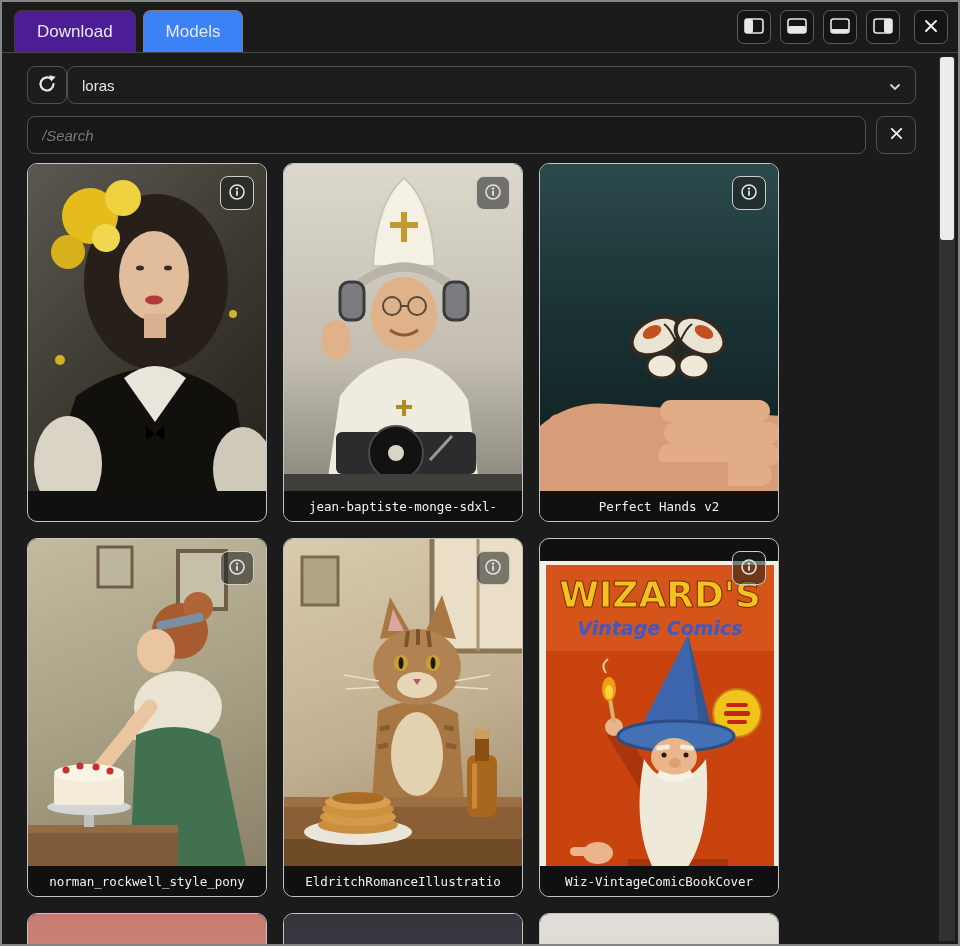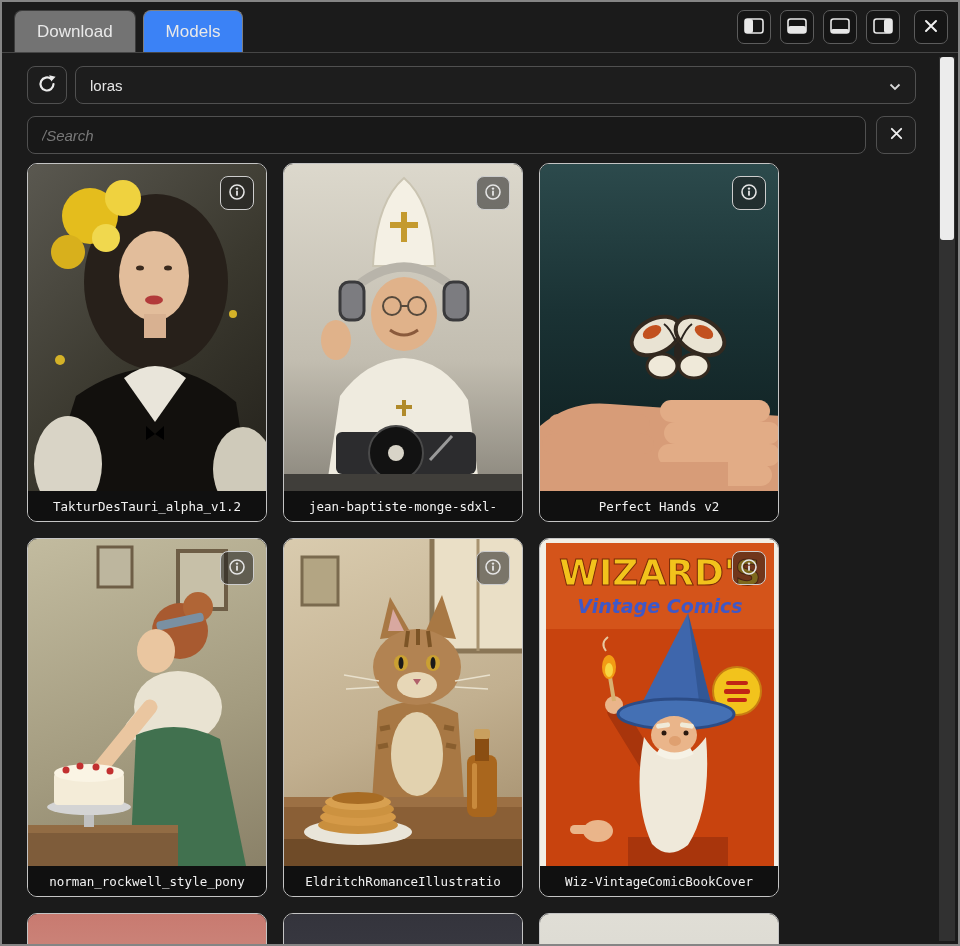--- a/index.html
+++ b/index.html
@@ -5,33 +5,33 @@
   html,body { margin:0; padding:0; background:#1b1b1b; }
   .window {
     position:relative; width:956px; height:942px;
     border:2px solid #858585; background:#1b1b1b; overflow:hidden;
     font-family:"Liberation Sans", sans-serif;
   }
   
   .header { position:absolute; top:0; left:0; right:0; height:50px;
             border-bottom:1px solid #464646; display:flex; align-items:flex-end; }
   .tabs { display:flex; gap:7px; margin-left:12px; height:42px; }
-  .tab { padding:0 22px; font-size:17px; color:#e9e9e9; background:#737373;
+  .tab { padding:0 22px; font-size:17px; color:#e9e9e9; background:#4c1d95;
          border:1px solid #3c3c3c; border-bottom:none; border-radius:8px 8px 0 0;
          display:flex; align-items:center; cursor:pointer; }
   .tab.active { background:#3b82f6; border-color:#7e7e7e; }
   .win-controls { margin-left:auto; margin-right:10px; margin-bottom:8px;
                   display:flex; gap:9px; align-items:center; }
   .icon-btn { width:34px; height:34px; background:#151515; border:1px solid #5c5c5c;
               border-radius:7px; display:flex; align-items:center; justify-content:center;
               padding:0; cursor:pointer; }
   .close-btn { margin-left:5px; }
   
   .toolbar { position:absolute; top:64px; left:25px; width:889px; height:38px;
-             display:flex; gap:8px; }
+             display:flex; }
   .tool-btn { flex:0 0 40px; height:38px; background:#1d1d1d; border:1px solid #505050;
               border-radius:8px; display:flex; align-items:center; justify-content:center;
               padding:0; cursor:pointer; }
   .select { flex:1; height:38px; background:#1d1d1d; border:1px solid #505050;
             border-radius:8px; color:#e6e6e6; font-size:15px; display:flex;
             align-items:center; justify-content:space-between; padding:0 14px;
             box-sizing:border-box; cursor:pointer; }
   
   .search-row { position:absolute; top:114px; left:25px; width:889px; height:38px;
                 display:flex; gap:10px; }
@@ -45,21 +45,21 @@
   .card { position:relative; width:240px; height:359px; border:1px solid #c4c4c4;
           border-radius:10px; overflow:hidden; background:#101010; box-sizing:border-box;
           cursor:pointer; }
   .thumb { position:absolute; top:0; left:0; right:0; height:327px; overflow:hidden; }
   .thumb svg { display:block; }
   .t1 { background:linear-gradient(135deg,#5a5850 0%,#3a382e 55%,#23211b 100%); }
   .t2 { background:linear-gradient(180deg,#dcd8cc 0%,#c2bdb0 60%,#8a867c 100%); }
   .t3 { background:linear-gradient(180deg,#2c4a4c 0%,#1a3234 45%,#0e1d1e 100%); }
   .t4 { background:linear-gradient(160deg,#c2bb9f 0%,#a39b7f 60%,#8a8168 100%); }
   .t5 { background:linear-gradient(160deg,#d9cbae 0%,#c2b090 55%,#a08a68 100%); }
-  .t6 { background:#f2efe6; }
+  .t6 { background:#f2efe6;margin-top:22px; }
   .t7 { background:linear-gradient(180deg,#c87a70 0%,#e3cfc0 100%); }
   .t8 { background:linear-gradient(180deg,#34343c 0%,#55555f 100%); }
   .t9 { background:linear-gradient(180deg,#e0ded6 0%,#c8c6bc 100%); }
   .card-label { position:absolute; left:0; right:0; bottom:0; height:30px; background:#101010;
                 color:#f2f2f2; font-family:"DejaVu Sans Mono", monospace; font-size:12.5px;
                 display:flex; align-items:center; justify-content:center;
                 white-space:nowrap; overflow:hidden; }
   .info-btn { position:absolute; top:12px; right:12px; width:34px; height:34px;
               border-radius:8px; background:rgba(30,30,30,0.55); border:1px solid #cdcdcd;
               display:flex; align-items:center; justify-content:center; padding:0; cursor:pointer; }
@@ -183,21 +183,20 @@
         </div>
         <button class="info-btn">
           <span>
             <svg width="18" height="18" viewBox="0 0 18 18">
                 <circle cx="9" cy="9" r="7" fill="none" stroke="#e4e4e4" stroke-width="1.6"></circle>
                 <circle cx="9" cy="5.6" r="1.2" fill="#e4e4e4"></circle>
                 <rect x="8.1" y="7.6" width="1.8" height="5.2" rx="0.9" fill="#e4e4e4"></rect>
               </svg>
           </span>
         </button>
-        <div class="card-label">TakturDesTauri_alpha_v1.2</div>
       </article>
 
       <article class="card">
         <div class="thumb t2">
           <svg width="240" height="327" viewBox="0 0 240 327">
             <path d="M120 14 Q148 38 151 102 L89 102 Q92 38 120 14 Z" fill="#f4f0e4" stroke="#cac4b2" stroke-width="2"></path>
             <rect x="117" y="48" width="6" height="30" fill="#c49a2e"></rect>
             <rect x="106" y="58" width="28" height="6" fill="#c49a2e"></rect>
             <path d="M66 128 Q120 78 174 128" stroke="#b8b4aa" stroke-width="9" fill="none"></path>
             <rect x="56" y="118" width="24" height="38" rx="9" fill="#7c7c80" stroke="#3a3a3c" stroke-width="3"></rect>

